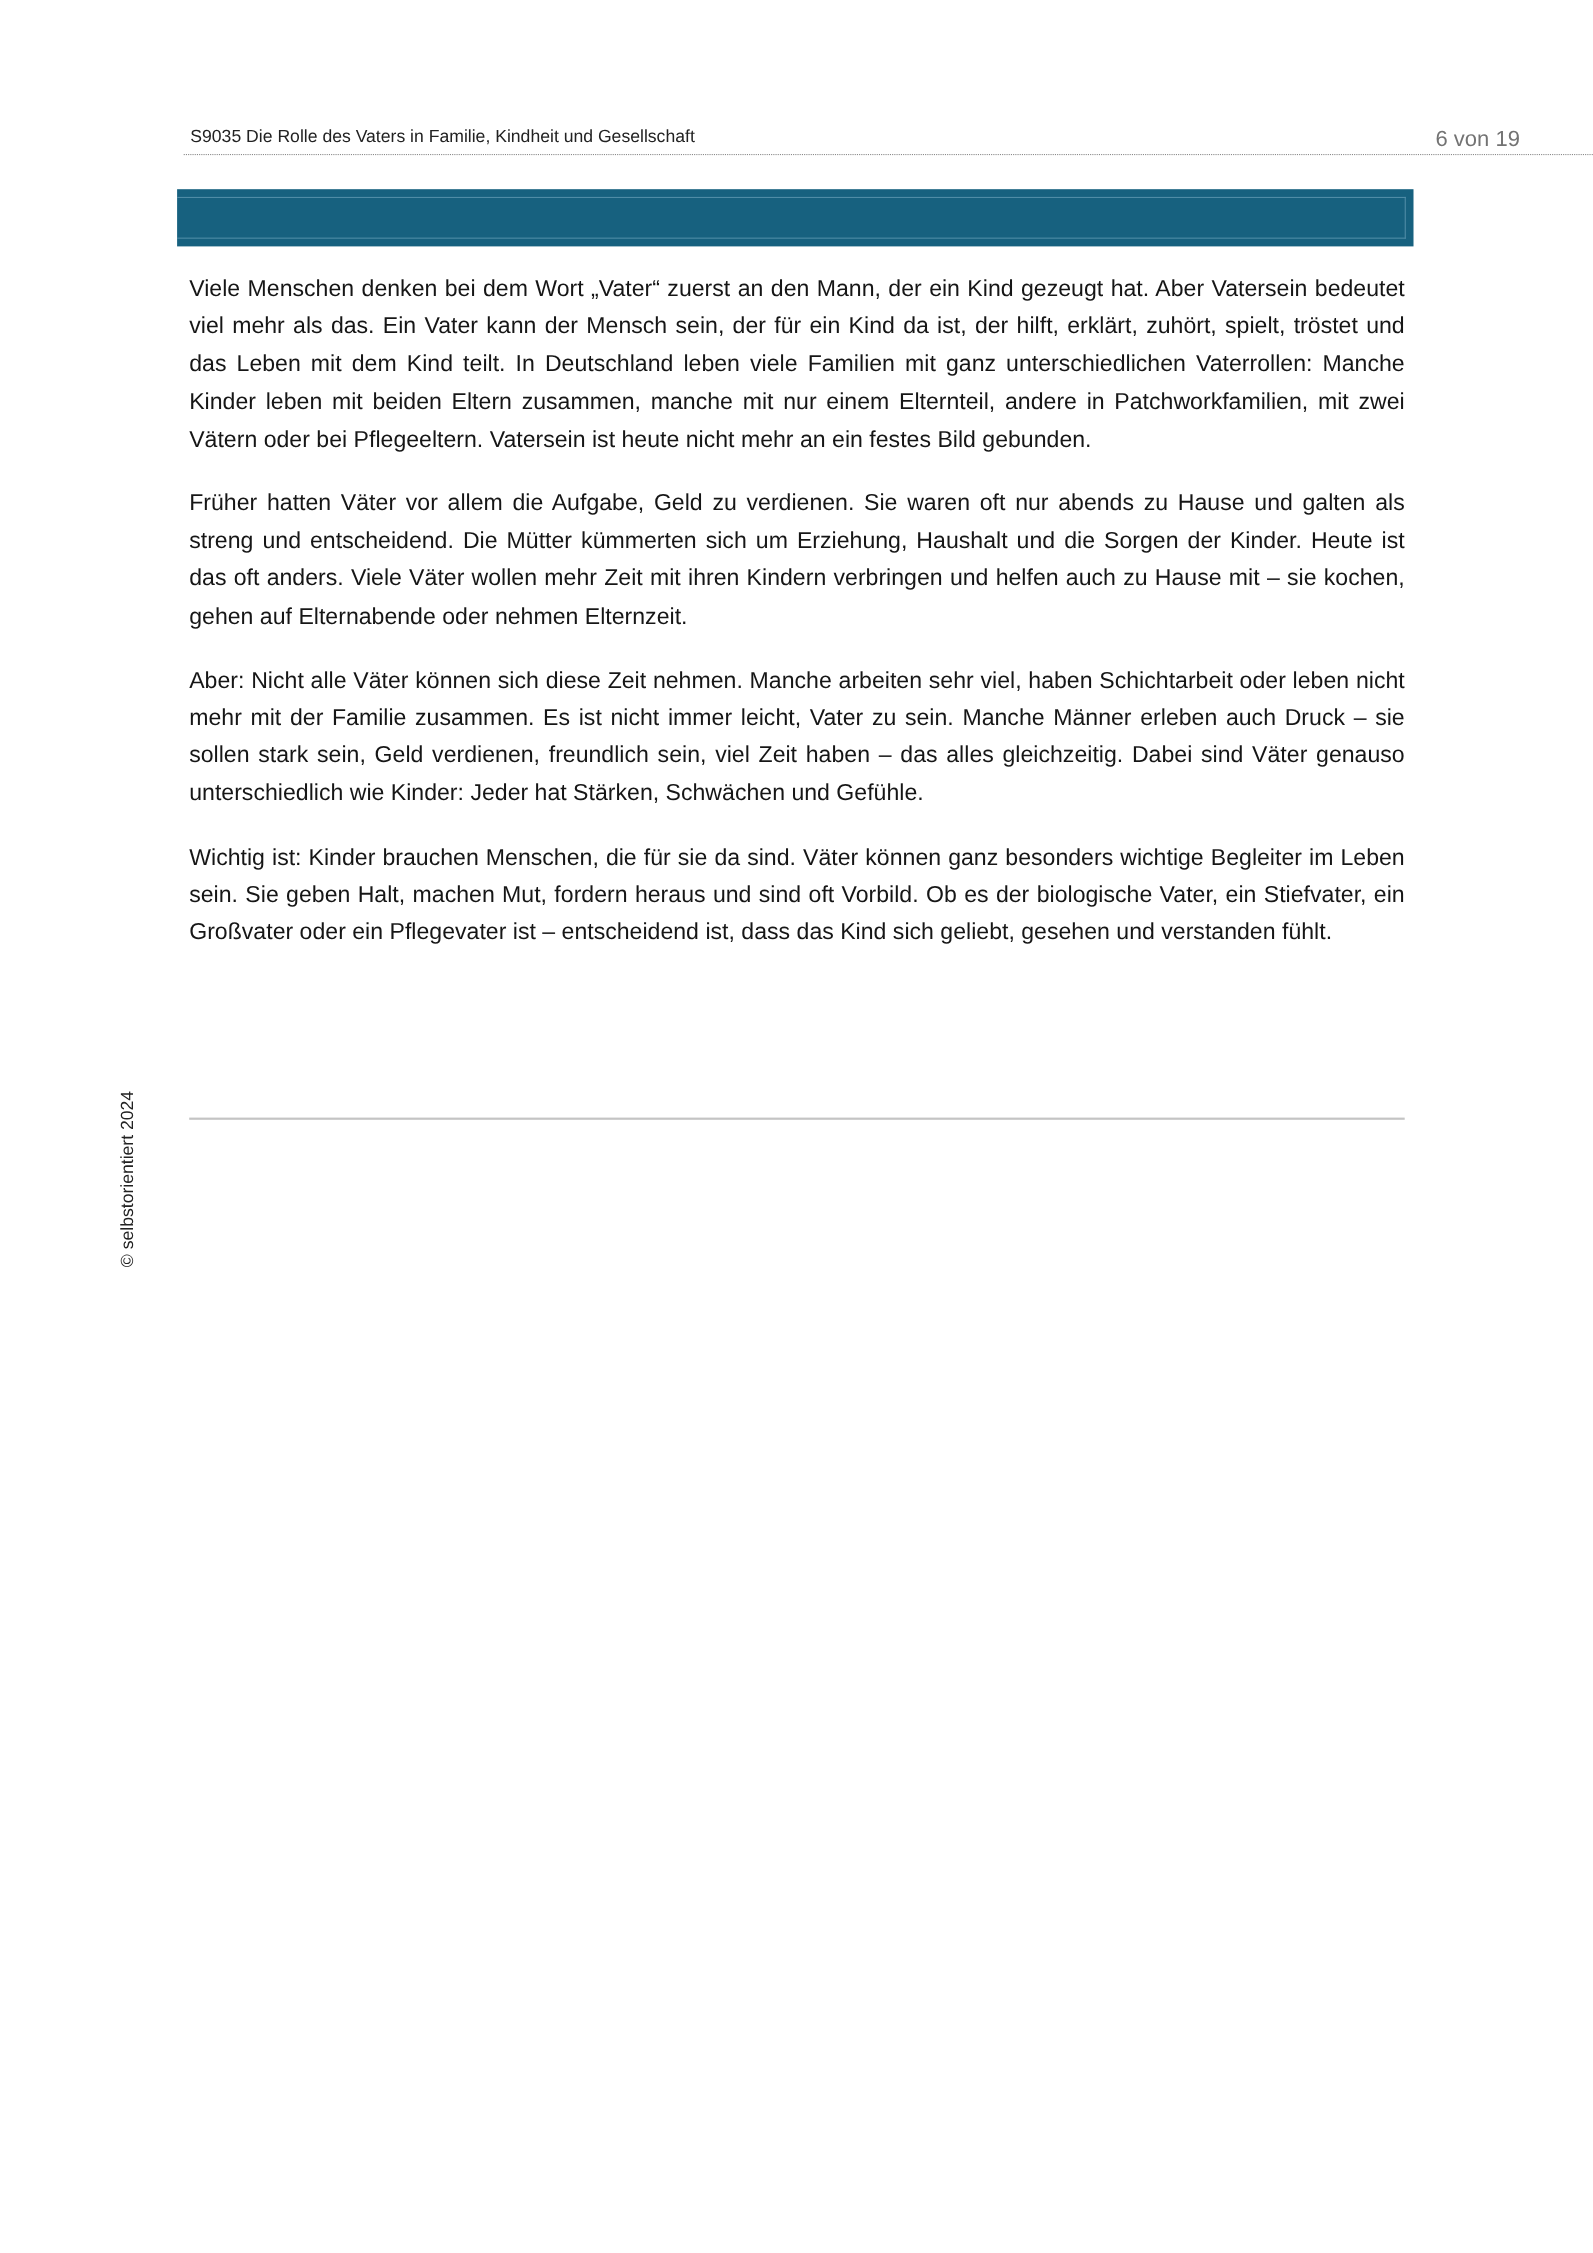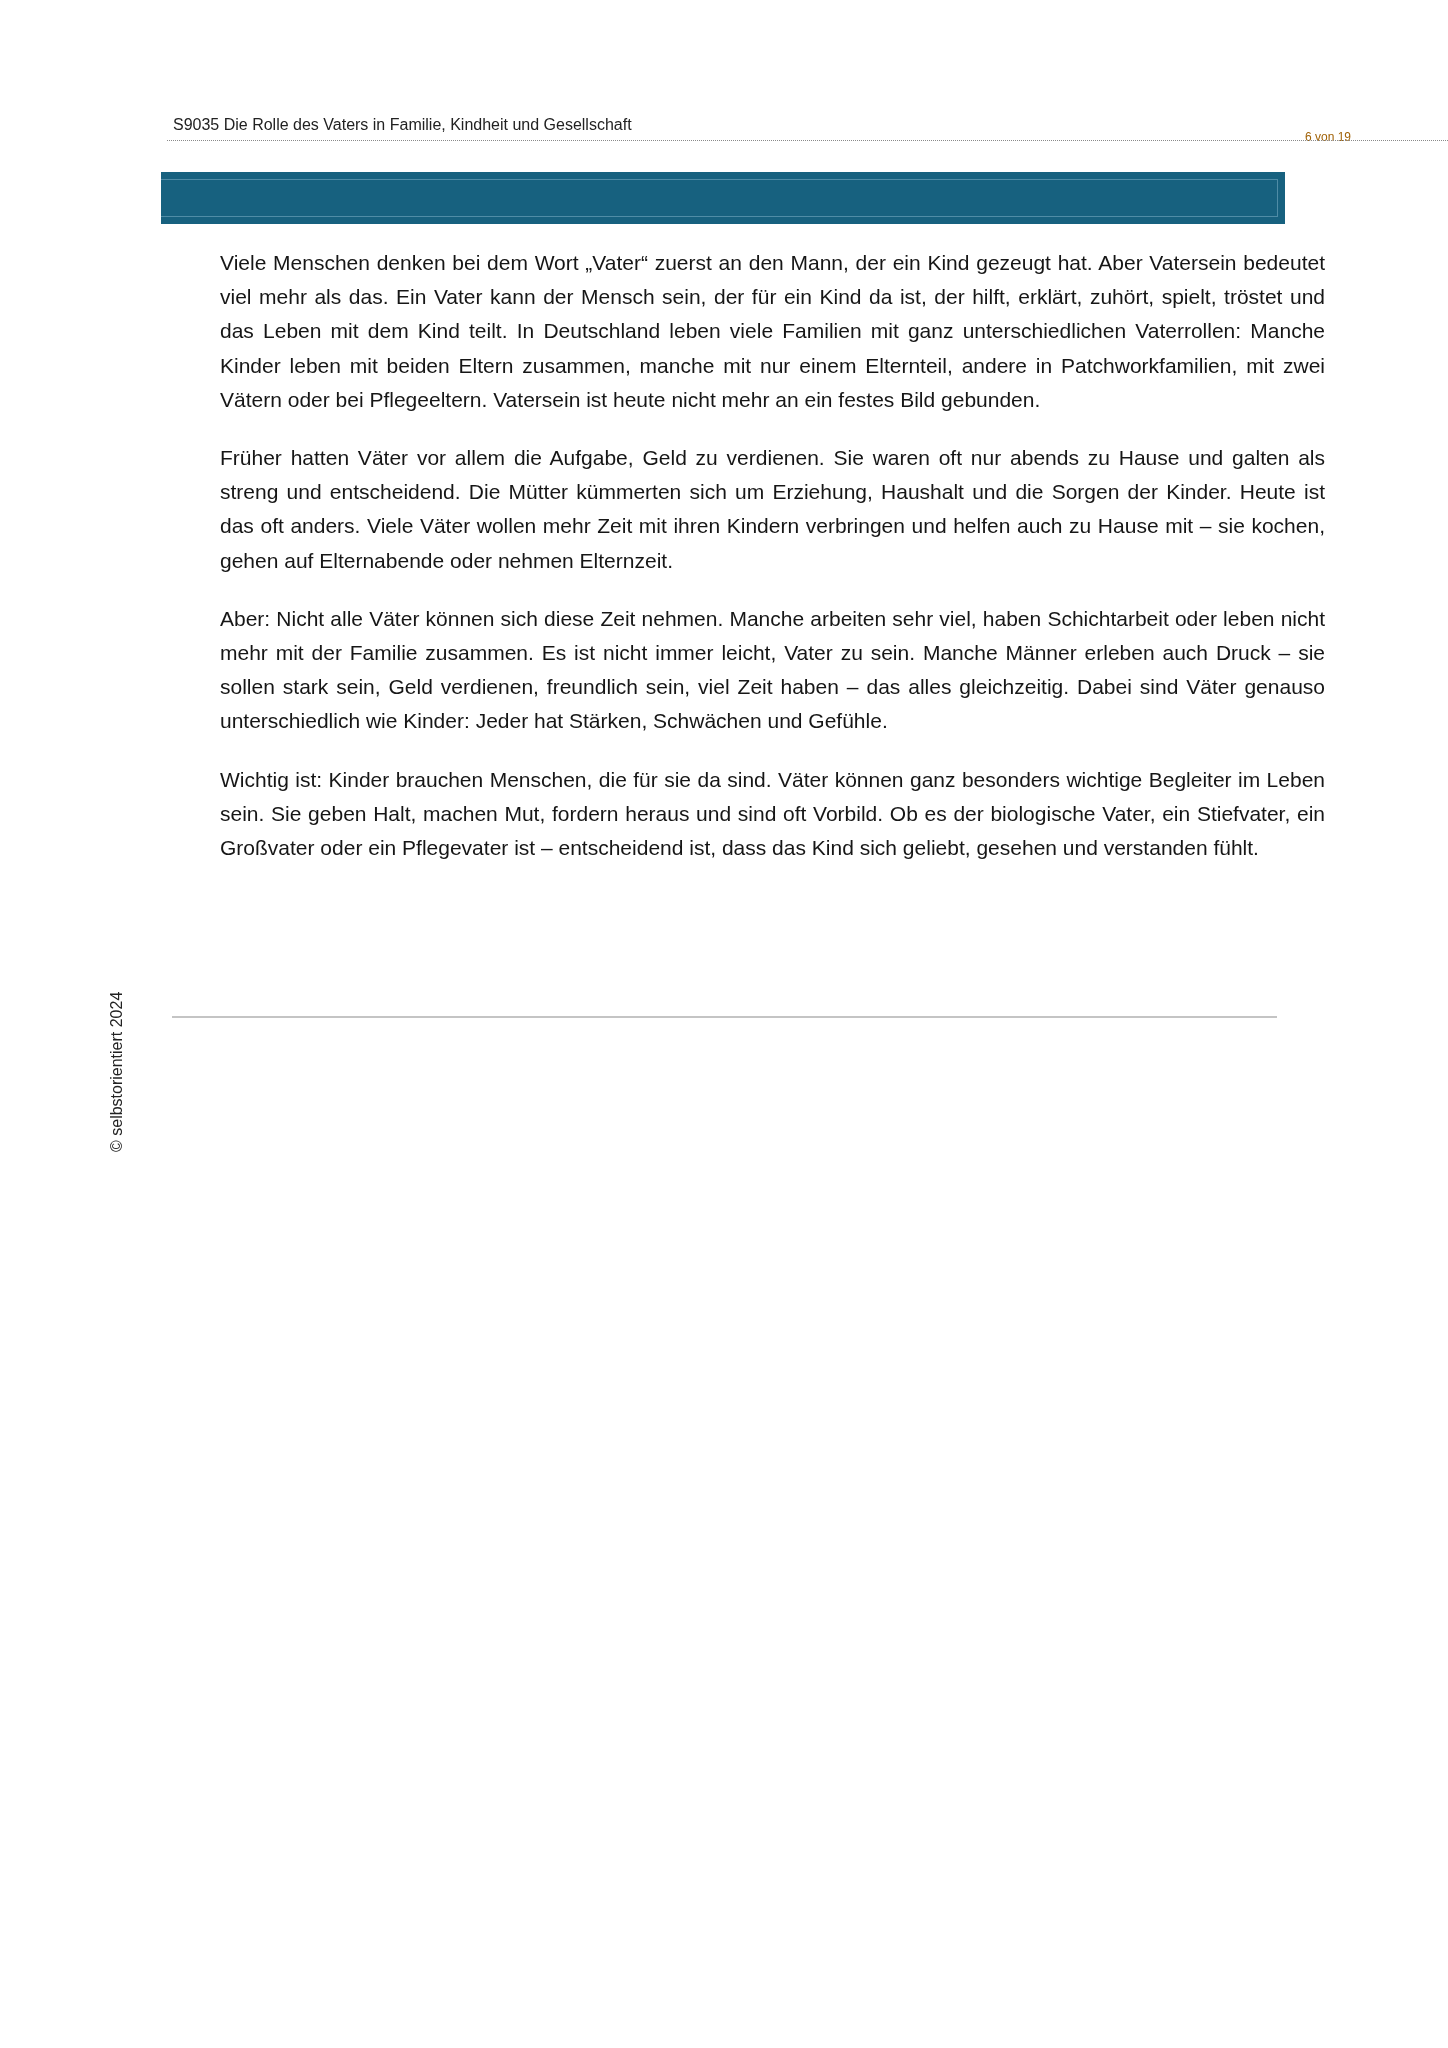--- a/index.html
+++ b/index.html
@@ -26,23 +26,23 @@
       position: absolute;
       left: 3px;
       top: 2px;
       font-size: 16px;
       color: #222;
       font-family: "Liberation Sans", sans-serif;
     }
     .header-page {
       position: absolute;
       left: 1135px;
-      top: 16px;
-      font-size: 12px;
-      color: #a16207;
+      top: 2px;
+      font-size: 20px;
+      color: #737373;
     }
     .header-rule {
       position: absolute;
       left: 167px;
       top: 140px;
       width: 1281px;
       height: 0;
       border-top: 1.5px dotted #8a8a8a;
     }
     .section-heading {
@@ -78,21 +78,20 @@
     .body-text {
       position: absolute;
       left: 172px;
       top: 246px;
       width: 1105px;
       font-size: 21px;
       line-height: 34.2px;
       text-align: justify;
       color: #161616;
       font-family: "Liberation Sans", sans-serif;
-      margin-left: 48px;
     }
     .body-text p {
       margin: 0 0 24px 0;
     }
     .bottom-rule {
       position: absolute;
       left: 172px;
       top: 1016px;
       width: 1105px;
       height: 2px;

